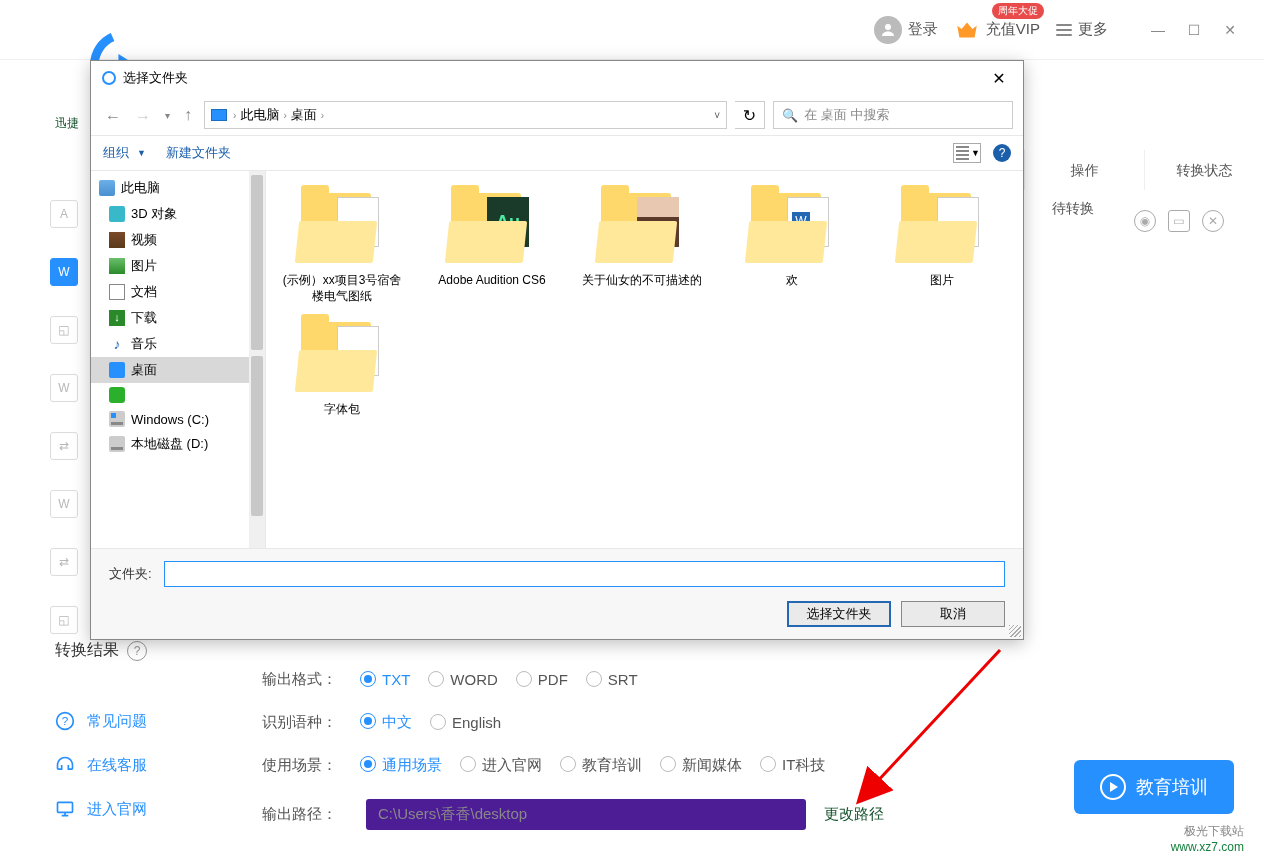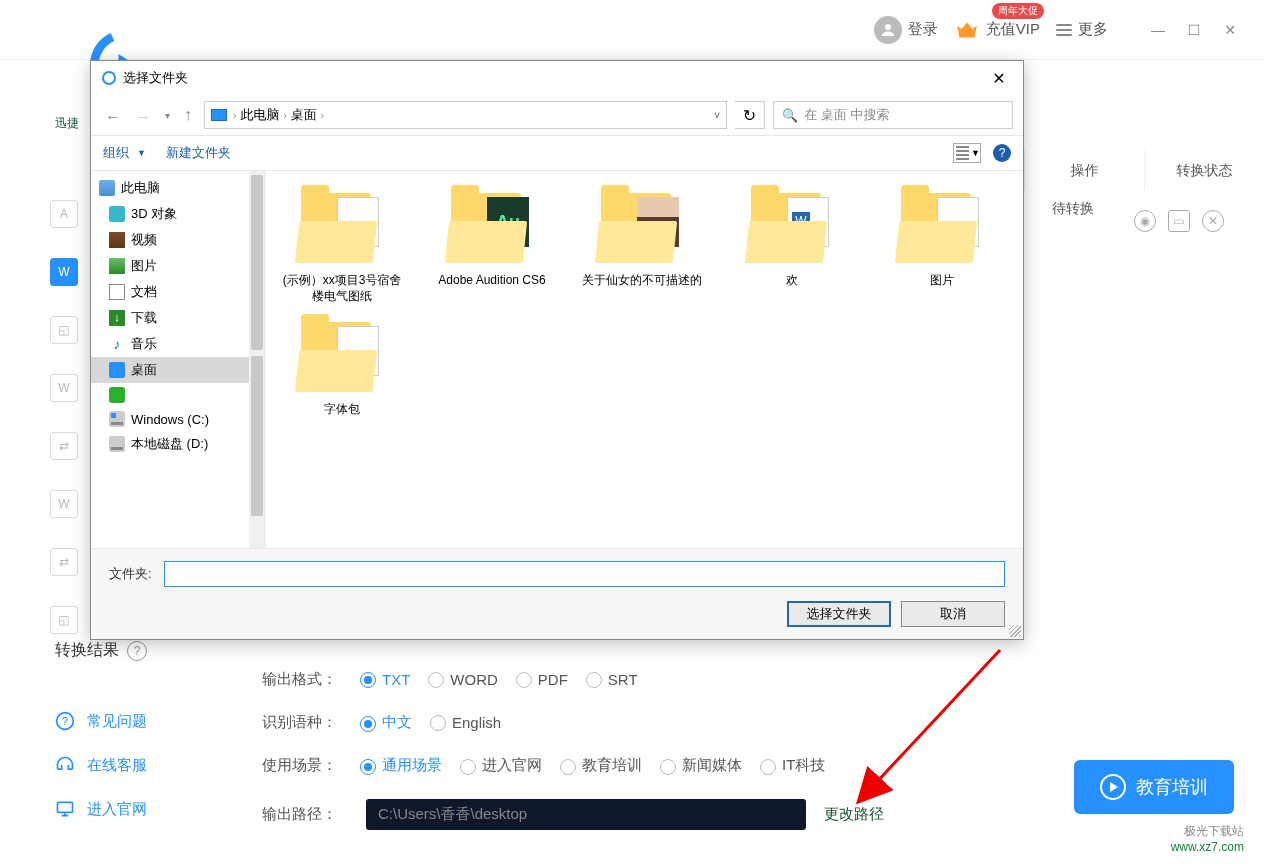--- a/index.html
+++ b/index.html
@@ -43,27 +43,27 @@
 .bottom-links { position: absolute; left: 55px; top: 640px; }
 .bottom-result { display: flex; align-items: center; gap: 8px; color: #333; font-size: 16px; margin-bottom: 50px; }
 .bottom-result .q { width: 20px; height: 20px; border: 1.5px solid #999; border-radius: 50%; display: flex; align-items: center; justify-content: center; font-size: 12px; color: #999; }
 .link-row { display: flex; align-items: center; gap: 12px; color: #2690ff; font-size: 15px; margin-bottom: 24px; cursor: pointer; }
 .link-row svg { width: 20px; height: 20px; }
 
 
 .opts { position: absolute; left: 262px; top: 670px; right: 30px; }
 .opt-row { display: flex; align-items: center; gap: 18px; margin-bottom: 24px; font-size: 15px; }
 .opt-label { color: #555; width: 80px; }
-.radio { display: flex; align-items: flex-end; gap: 6px; cursor: pointer; }
+.radio { display: flex; align-items: flex-start; gap: 6px; cursor: pointer; }
 .radio .circle { width: 16px; height: 16px; border: 1.5px solid #bbb; border-radius: 50%; display: flex; align-items: center; justify-content: center; }
 .radio.selected .circle { border-color: #2690ff; }
 .radio.selected .circle::after { content: ""; width: 8px; height: 8px; background: #2690ff; border-radius: 50%; }
 .radio.selected .text { color: #2690ff; }
 .radio .text { color: #555; }
-.path-box { background: #0f172a; border-radius: 3px; padding: 6px 12px; color: #888; flex: 1; max-width: 440px; margin-left: 6px; }
+.path-box { background: #4c1d95; border-radius: 3px; padding: 6px 12px; color: #888; flex: 1; max-width: 440px; margin-left: 6px; }
 .change-path { color: #14532d; cursor: pointer; }
 
 
 .start-btn { position: absolute; right: 30px; bottom: 50px; background: #2690ff; color: #fff; padding: 14px 26px; border-radius: 6px; display: flex; align-items: center; gap: 10px; font-size: 18px; cursor: pointer; }
 .start-btn .play { width: 26px; height: 26px; border: 2px solid #fff; border-radius: 50%; display: flex; align-items: center; justify-content: center; }
 .start-btn .play::after { content: ""; border-left: 8px solid #fff; border-top: 5px solid transparent; border-bottom: 5px solid transparent; margin-left: 2px; }
 
 
 .watermark { position: absolute; right: 20px; bottom: 10px; font-size: 12px; text-align: right; }
 .watermark .w1 { color: #888; }

